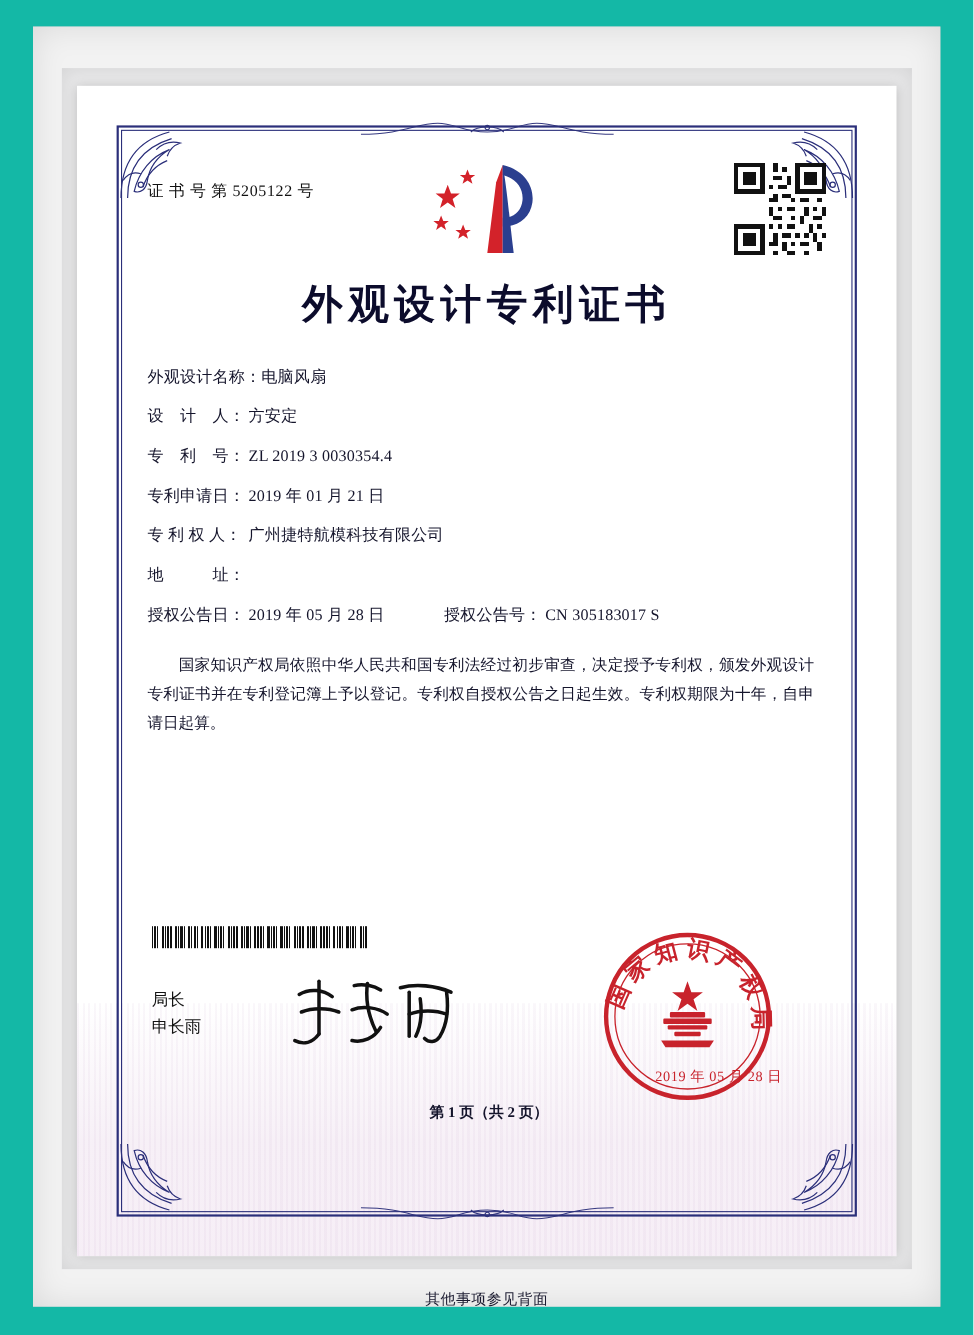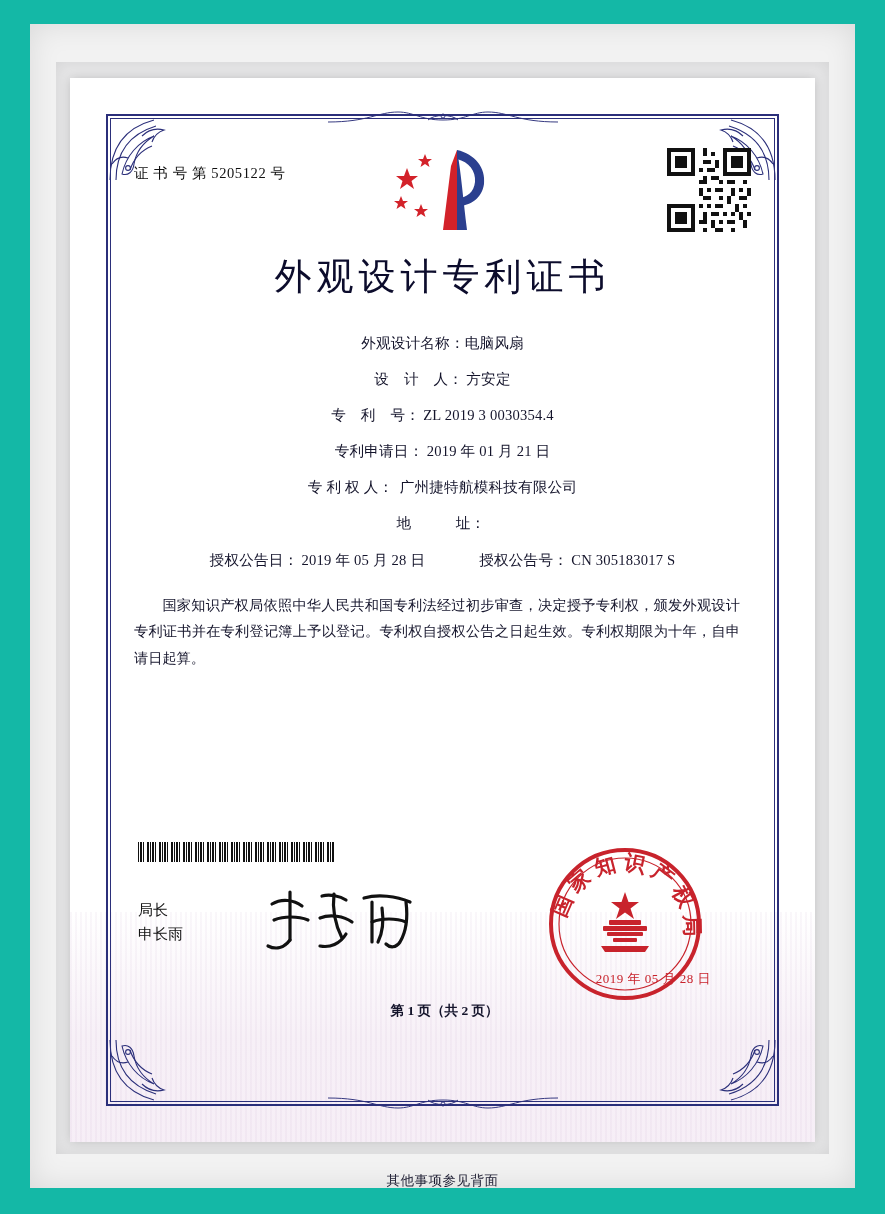--- a/index.html
+++ b/index.html
@@ -112,38 +112,37 @@
     position: absolute;
     right: 0; top: 10px;
     width: 84px; height: 84px;
   }
   .qr svg { display: block; }
 
   .title {
     margin-top: 4px;
     text-align: center;
     font-size: 37px;
-    font-weight: normal;
+    font-weight: bold;
     letter-spacing: 5px;
     color: #0c0c2c;
     font-family: "DejaVu Serif", "Liberation Serif", serif;
   }
 
   .fields {
     margin-top: 34px;
     font-size: 14.6px;
     line-height: 1;
     color: #14142b;
   }
   .field-row {
     display: flex;
     align-items: baseline;
     margin-bottom: 21.5px;
     white-space: nowrap;
-    justify-content: center;
   }
   .field-label {
     display: inline-block;
     min-width: 92px;
     letter-spacing: 0.2px;
   }
   .field-value {
     letter-spacing: 0.2px;
   }
   .field-row .second-label {

